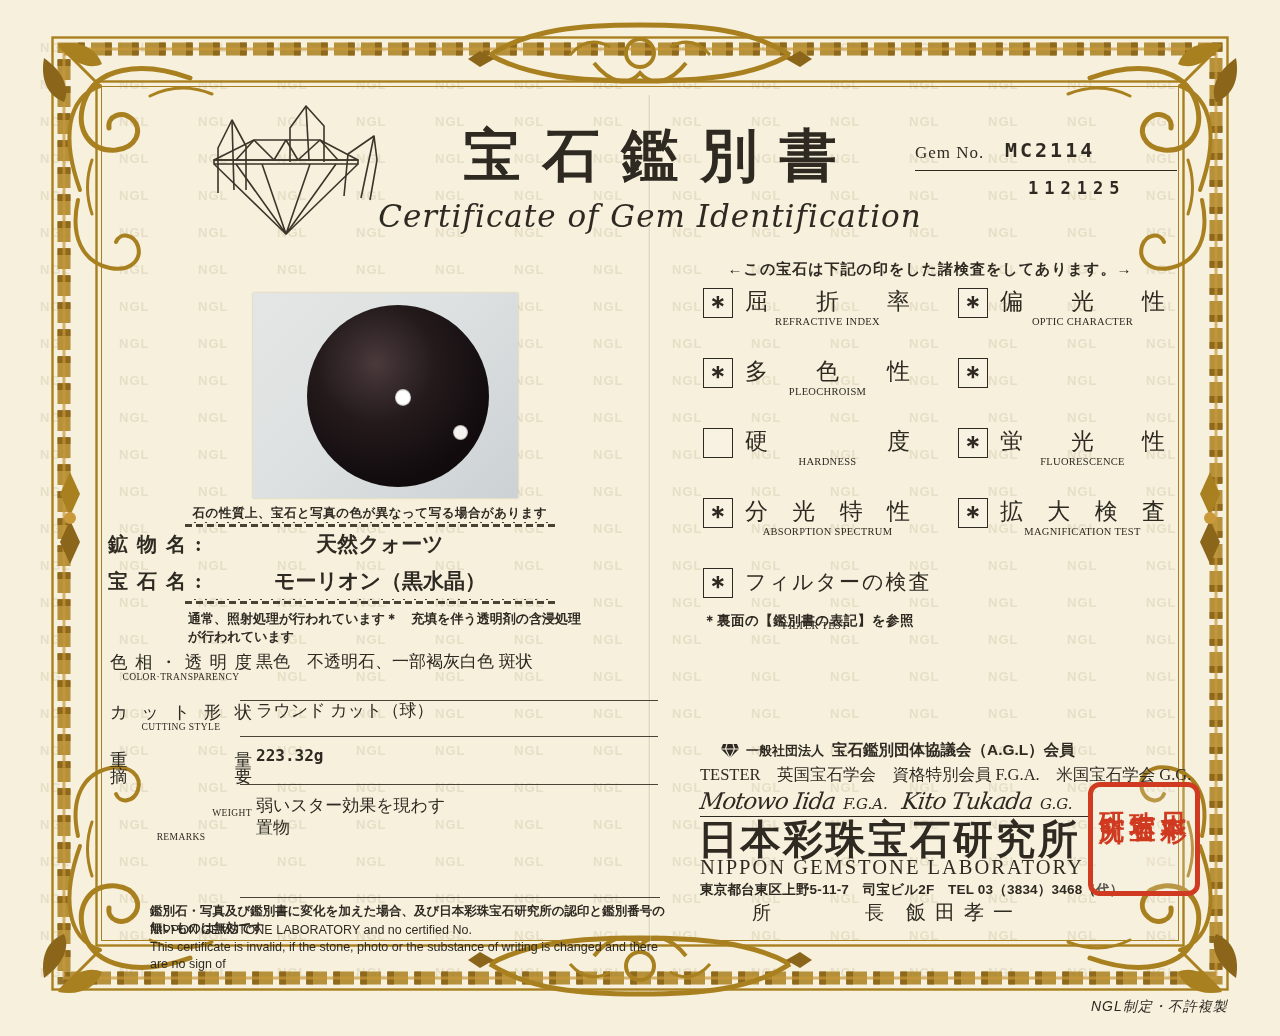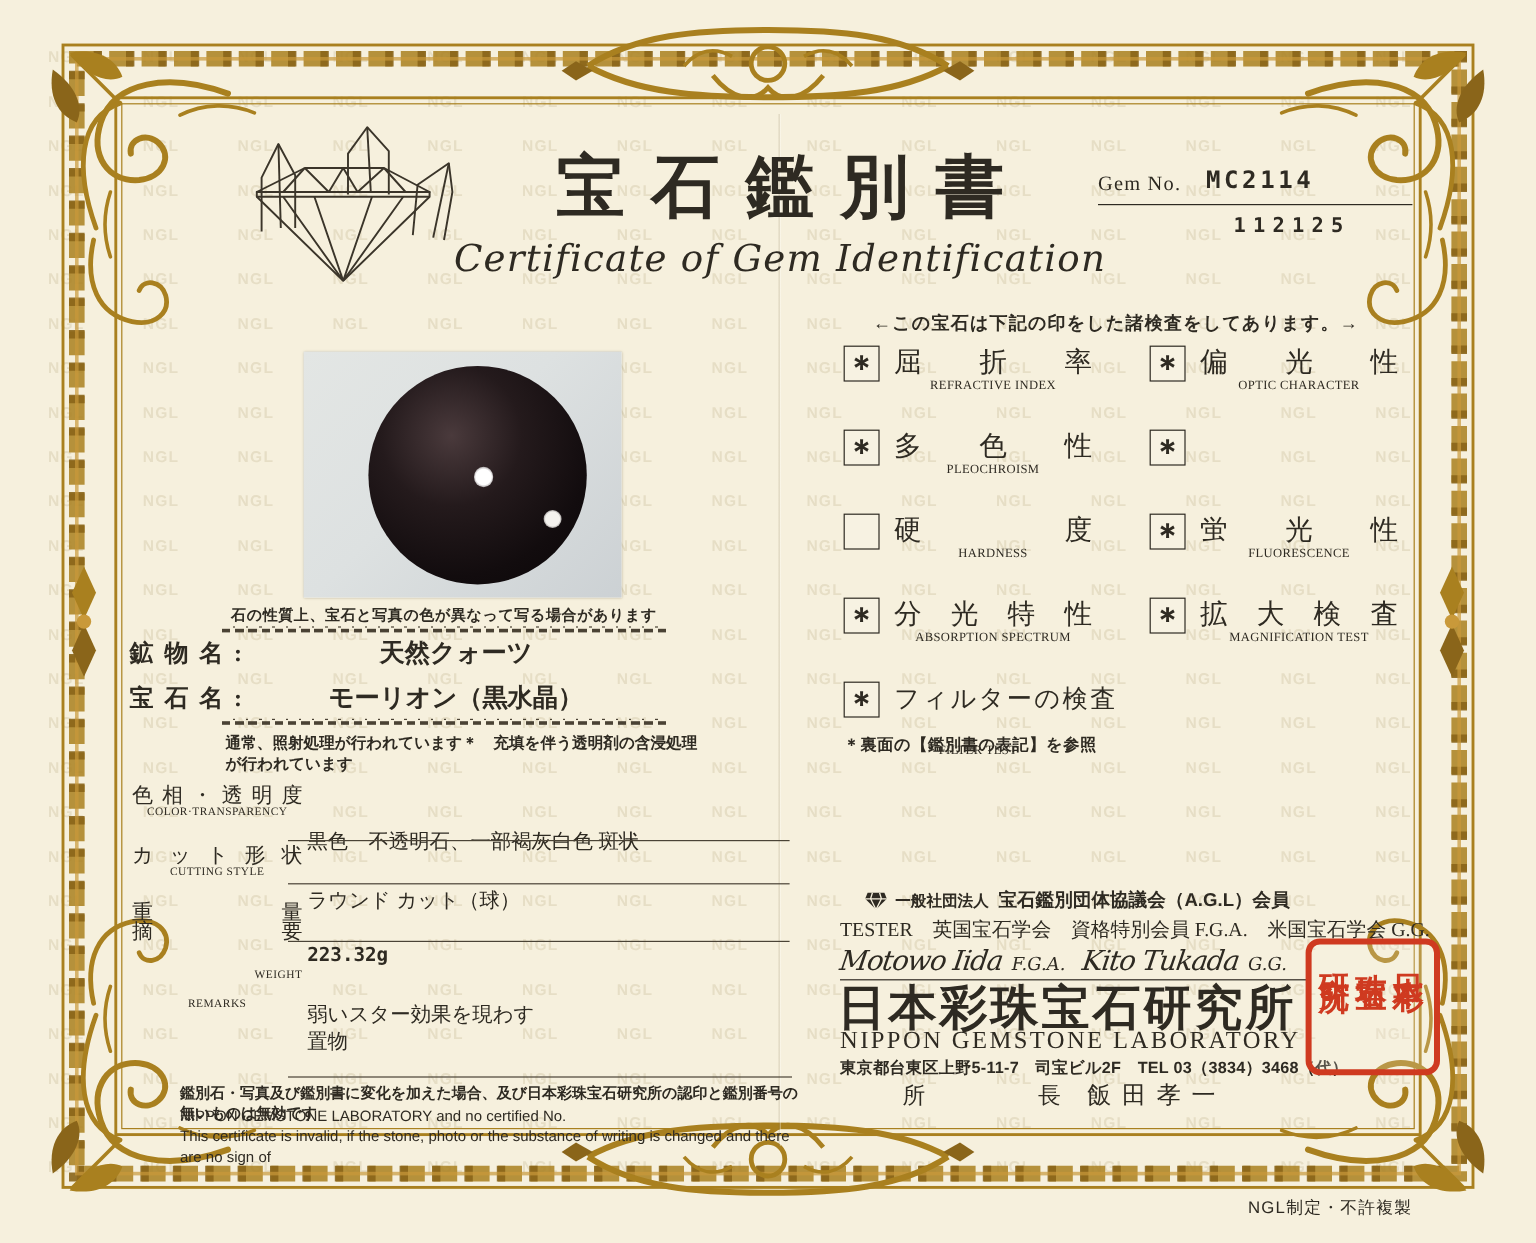--- a/index.html
+++ b/index.html
@@ -72,21 +72,21 @@
 
   
   .name-label { font-family:"Liberation Serif", serif; font-weight:bold; font-size:20px; letter-spacing:2px; }
   .name-value { font-family:"Liberation Serif", serif; font-weight:bold; font-size:21px; }
   .note { font-size:13px; font-weight:bold; line-height:18px; }
 
   
   .spec-jp { font-size:17.5px; font-weight:500; }
   .spread { text-align:justify; text-align-last:justify; }
   .spec-en { font-family:"Liberation Serif", serif; font-size:9.5px; letter-spacing:0.4px; text-align:center; }
-  .spec-value { font-size:17px; font-weight:500;margin-top:40px; }
+  .spec-value { font-size:17px; font-weight:500; }
   .uline { border-top:1.6px solid #4a4336; }
 
   
   .instruction { left:688px; top:260px; width:484px; text-align:center; font-size:15px; font-weight:bold; letter-spacing:1px; }
   .test-item { display:flex; align-items:flex-start; }
   .checkbox { width:30px; height:30px; border:1.8px solid #2e2a22; flex:0 0 auto;
     display:flex; align-items:center; justify-content:center; background:rgba(250,246,235,.4); }
   .checkbox span { font-size:27px; line-height:30px; font-weight:bold; margin-top:6px; }
   .test-label { margin-left:12px; width:165px; }
   .test-jp { font-size:23px; font-weight:500; line-height:26px; }
@@ -113,21 +113,21 @@
   .seal { left:1088px; top:782px; width:112px; height:114px;
     border:5px solid #cf3a20; border-radius:12px; padding:4px 6px;
     display:flex; flex-direction:row-reverse; justify-content:space-between;
     color:#cf3a20; background:rgba(250,244,230,0.2); }
   .seal-col { writing-mode:vertical-rl; text-orientation:upright;
     font-family:"Liberation Serif", serif; font-weight:bold; font-size:26px; line-height:31px; letter-spacing:3px; }
 
   
   .disc-jp { left:150px; top:903px; width:525px; font-size:12.5px; font-weight:bold; }
   .disc-en { left:150px; top:922px; width:525px; font-size:12.5px; line-height:17px; }
-  .rights { left:1040px; top:998px; font-size:14px; font-weight:500; letter-spacing:1px; }
+  .rights { left:1091px; top:998px; font-size:14px; font-weight:500; letter-spacing:1px;font-style:italic; }
 </style>
 </head>
 <body>
 
 <div id="watermark">
     <span>NGL</span>
     <span>NGL</span>
     <span>NGL</span>
     <span>NGL</span>
     <span>NGL</span>

